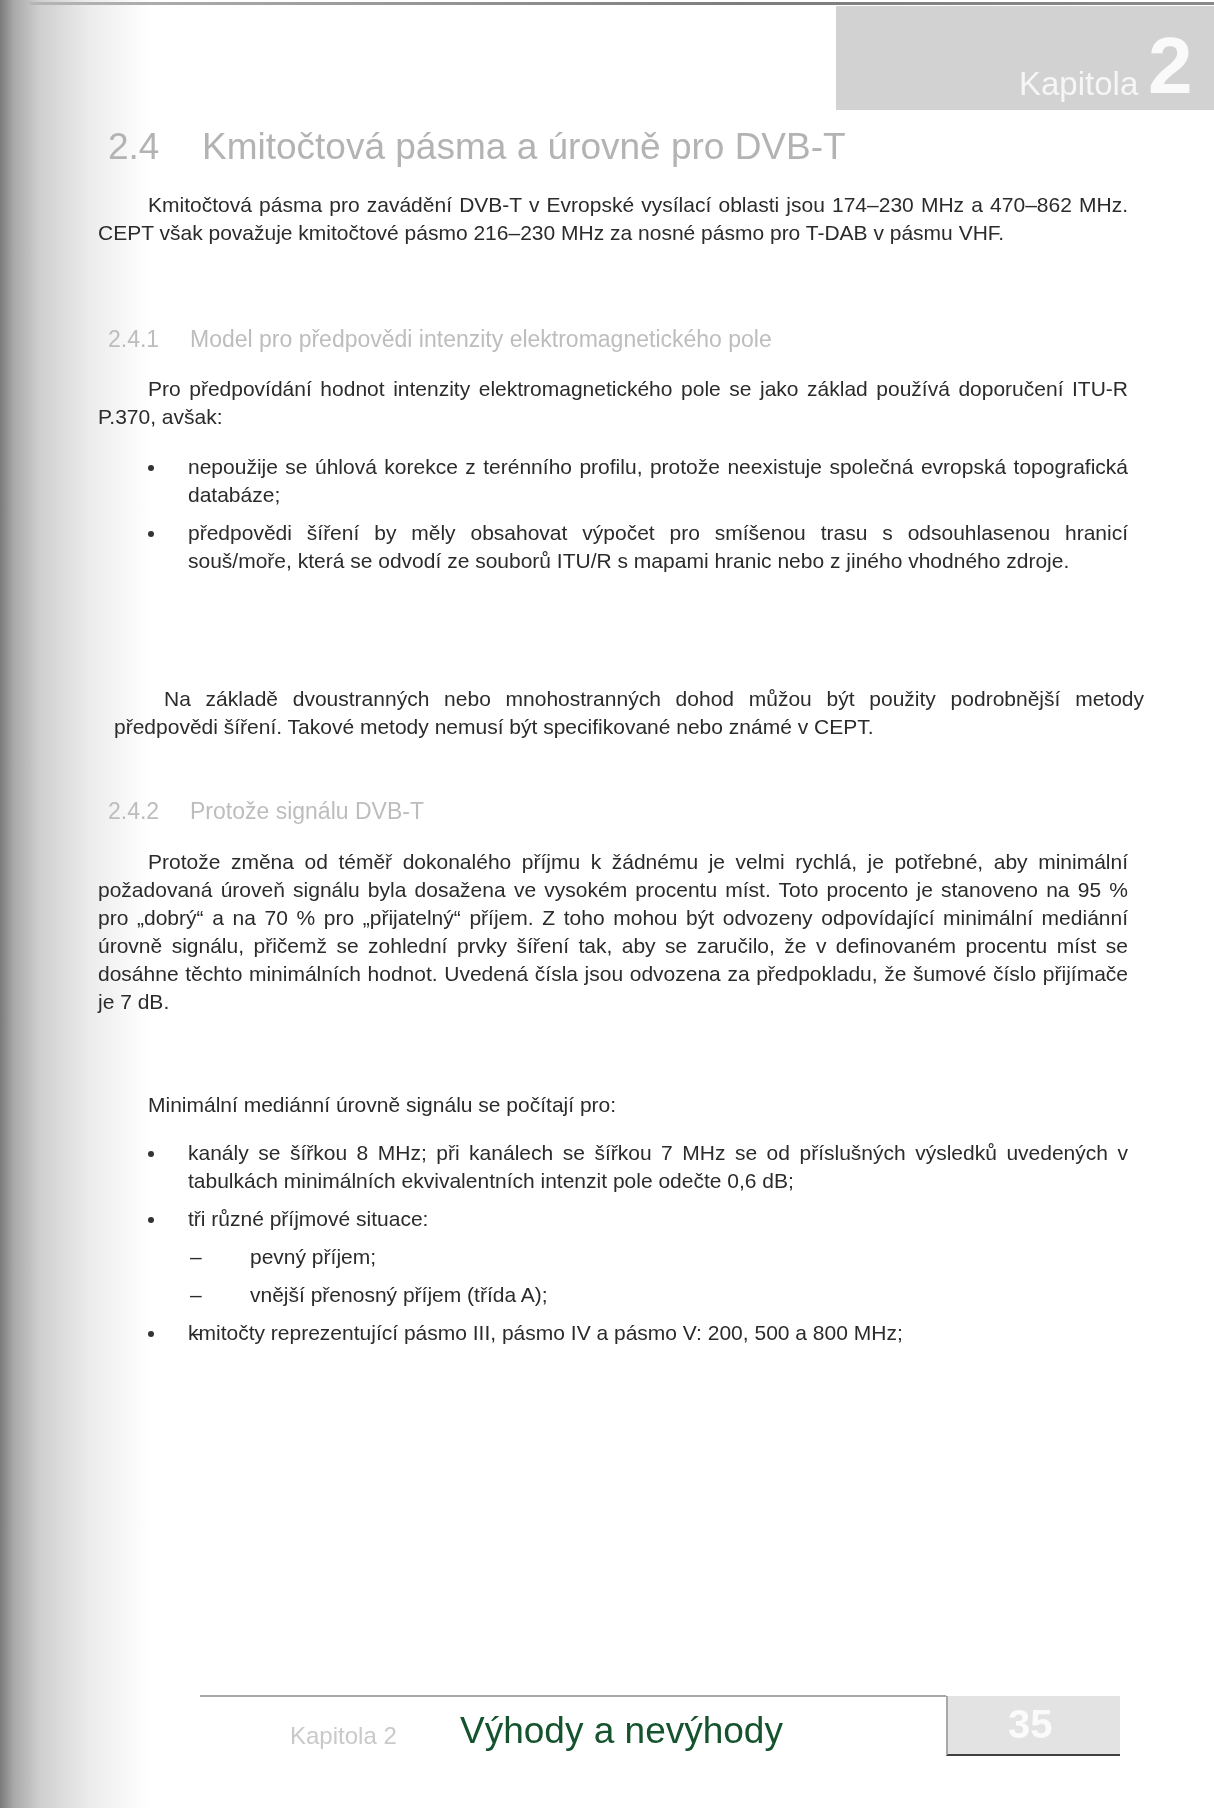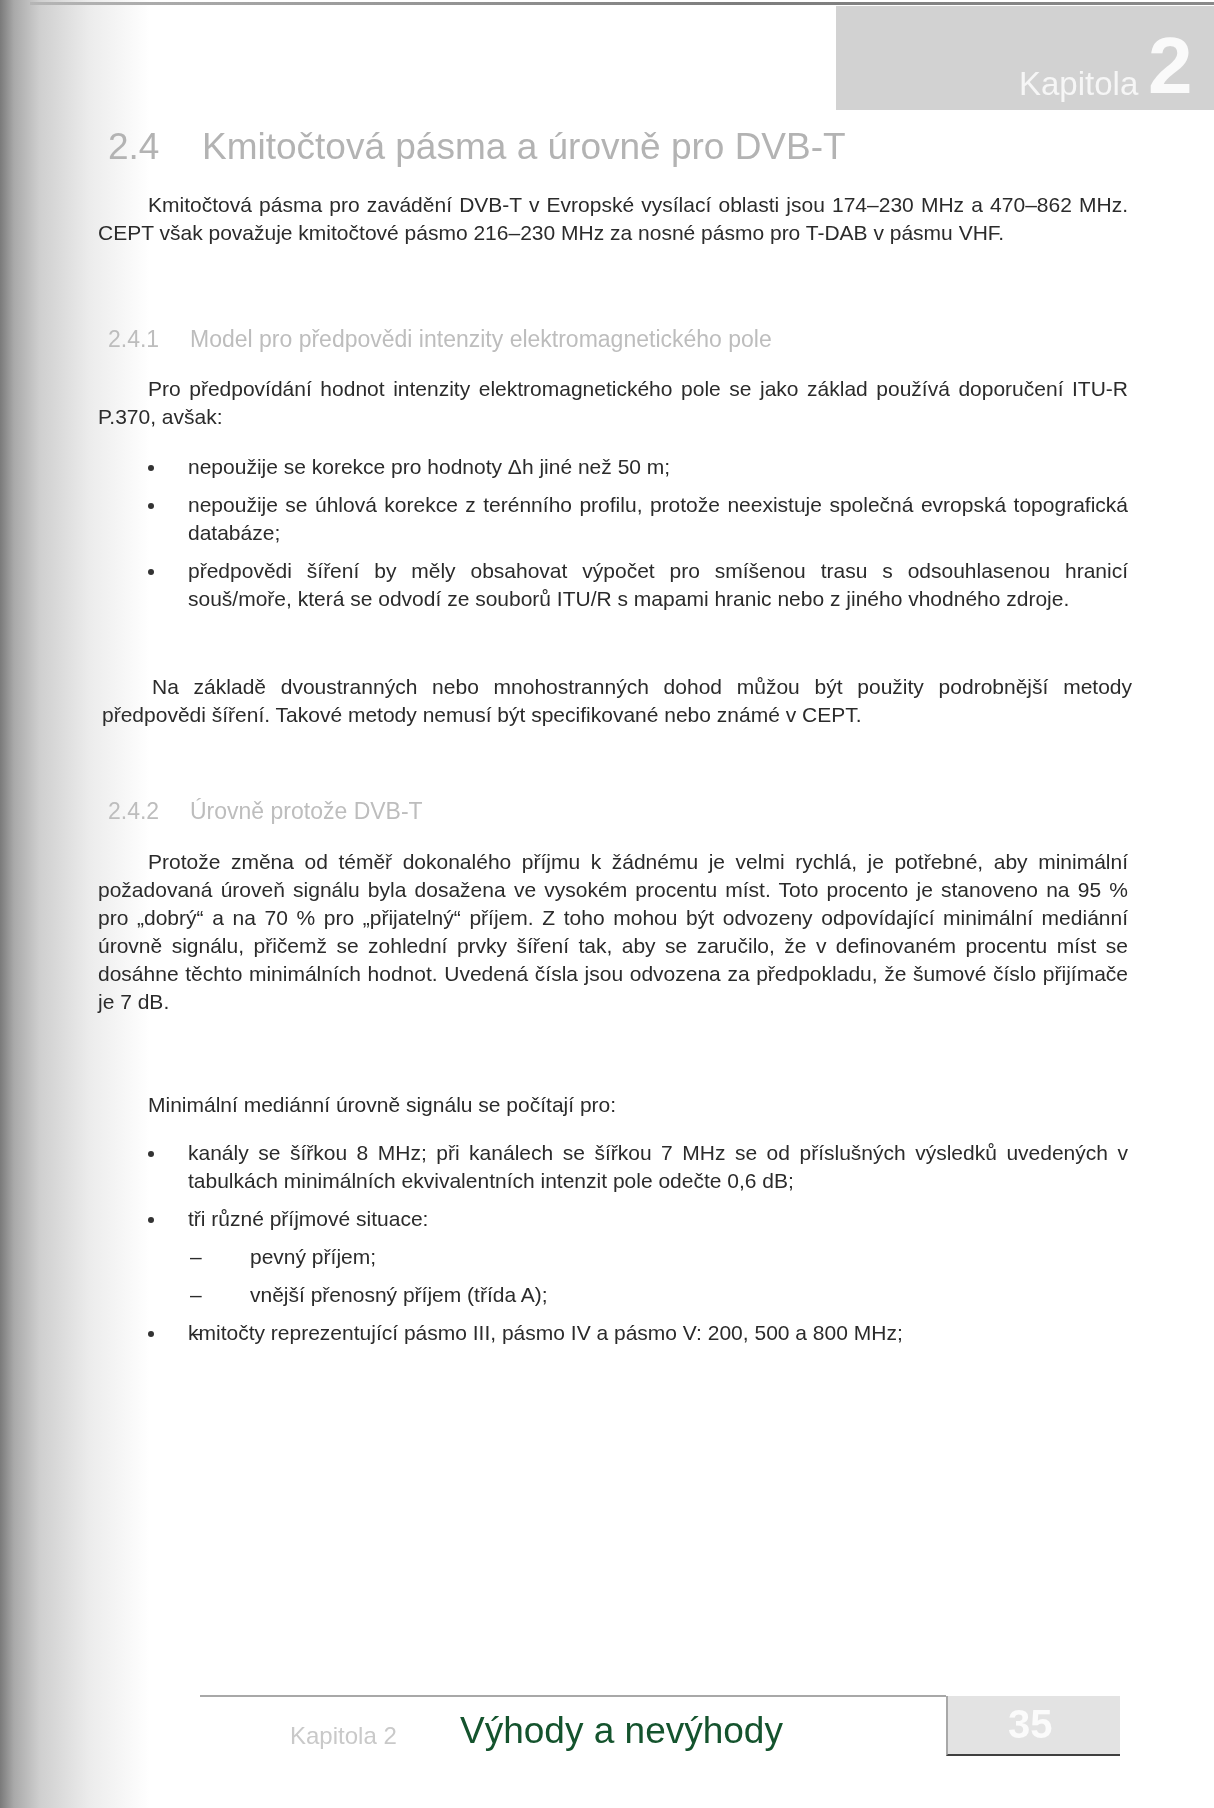--- a/index.html
+++ b/index.html
@@ -80,29 +80,28 @@
 
 <p class="para indent" style="top:191px; margin:0;">Kmitočtová pásma pro zavádění DVB-T v Evropské vysílací oblasti jsou 174–230 MHz a 470–862 MHz. CEPT však považuje kmitočtové pásmo 216–230 MHz za nosné pásmo pro T-DAB v pásmu VHF.</p>
 
 <div class="h-sub" style="left:108px; top:328px;">
   <span class="no">2.4.1</span><span>Model pro předpovědi intenzity elektromagnetického pole</span>
 </div>
 
 <p class="para indent" style="top:375px; margin:0;">Pro předpovídání hodnot intenzity elektromagnetického pole se jako základ používá doporučení ITU-R P.370, avšak:</p>
 
 <ul class="list" style="top:453px;">
-  <li>nepoužije se korekce pro hodnoty Δh jiné než 50 m;</li>
   <li>nepoužije se úhlová korekce z terénního profilu, protože neexistuje společná evropská topografická databáze;</li>
   <li>předpovědi šíření by měly obsahovat výpočet pro smíšenou trasu s odsouhlasenou hranicí souš/moře, která se odvodí ze souborů ITU/R s mapami hranic nebo z jiného vhodného zdroje.</li>
 </ul>
 
-<p class="para indent" style="top:669px; margin:4px;">Na základě dvoustranných nebo mnohostranných dohod můžou být použity podrobnější metody předpovědi šíření. Takové metody nemusí být specifikované nebo známé v CEPT.</p>
+<p class="para indent" style="top:669px; margin:16px;">Na základě dvoustranných nebo mnohostranných dohod můžou být použity podrobnější metody předpovědi šíření. Takové metody nemusí být specifikované nebo známé v CEPT.</p>
 
 <div class="h-sub" style="left:108px; top:800px;">
-  <span class="no">2.4.2</span><span>Úrovně protože DVB-T</span>
+  <span class="no">2.4.2</span><span>Protože signálu DVB-T</span>
 </div>
 
 <p class="para indent" style="top:848px; margin:0;">Protože změna od téměř dokonalého příjmu k žádnému je velmi rychlá, je potřebné, aby minimální požadovaná úroveň signálu byla dosažena ve vysokém procentu míst. Toto procento je stanoveno na 95 % pro „dobrý“ a na 70 % pro „přijatelný“ příjem. Z toho mohou být odvozeny odpovídající minimální mediánní úrovně signálu, přičemž se zohlední prvky šíření tak, aby se zaručilo, že v definovaném procentu míst se dosáhne těchto minimálních hodnot. Uvedená čísla jsou odvozena za předpokladu, že šumové číslo přijímače je 7 dB.</p>
 
 <p class="para" style="top:1091px; left:148px; margin:0;">Minimální mediánní úrovně signálu se počítají pro:</p>
 
 <ul class="list" style="top:1139px;">
   <li>kanály se šířkou 8 MHz; při kanálech se šířkou 7 MHz se od příslušných výsledků uvedených v tabulkách minimálních ekvivalentních intenzit pole odečte 0,6 dB;</li>
   <li>tři různé příjmové situace:</li>
   <li class="dash"><span class="dash-mark">–</span><span>pevný příjem;</span></li>

